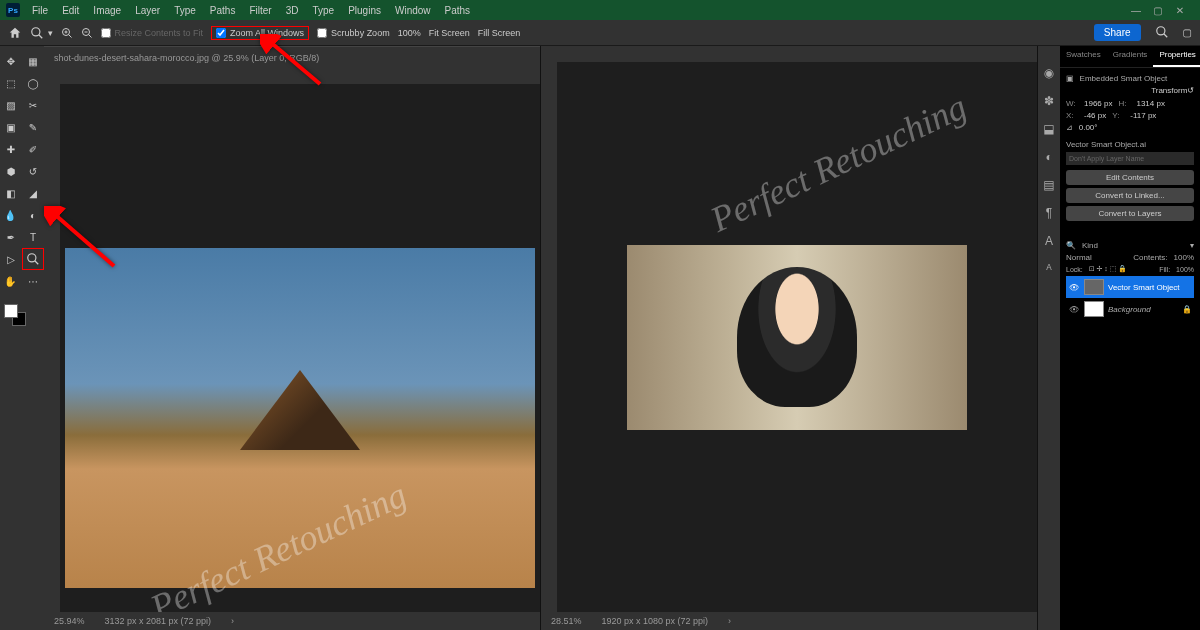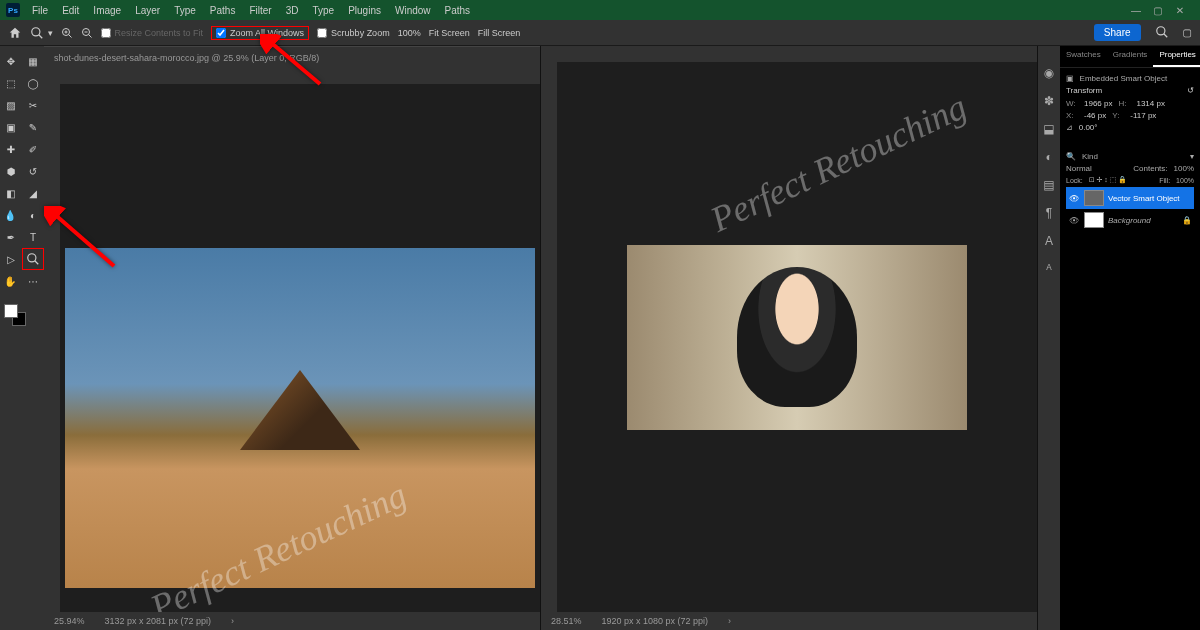--- a/index.html
+++ b/index.html
@@ -41,21 +41,21 @@
 .watermark{position:absolute;color:rgba(255,255,255,0.35);font-size:36px;font-weight:300;font-style:italic;transform:rotate(-25deg);pointer-events:none;white-space:nowrap;font-family:Georgia,serif}
 .status{height:18px;background:#323232;display:flex;align-items:center;padding:0 10px;font-size:9px;color:#999;gap:20px}
 .right-dock{width:22px;background:#323232;display:flex;flex-direction:column;align-items:center;gap:14px;padding-top:20px}
 .right-dock div{color:#aaa;font-size:12px}
 .panels{width:140px;background:#000000;display:flex;flex-direction:column;font-size:9px}
 .panel-tabs{display:flex;height:22px;border-bottom:1px solid #222}
 .panel-tabs span{padding:4px 6px;color:#888;font-size:8px}
 .panel-tabs span.active{color:#fff;border-bottom:2px solid #fff}
 .panel-body{padding:6px;color:#aaa;font-size:8px}
 .panel-section{margin-bottom:8px}
-.panel-section .hdr{display:flex;justify-content:space-between;color:#ccc;margin-bottom:4px;font-size:8px}
+.panel-section .hdr{display:flex;justify-content:flex-end;color:#ccc;margin-bottom:4px;font-size:8px}
 .prop-row{display:flex;gap:6px;margin-bottom:3px;align-items:center}
 .prop-row label{color:#888;width:12px}
 .prop-row .val{color:#ccc}
 .panel-btn{background:#454545;color:#ccc;padding:3px 6px;border-radius:3px;margin-bottom:3px;text-align:center;font-size:8px}
 .layer-row{display:flex;align-items:center;height:22px;gap:4px;padding:2px}
 .layer-row.sel{background:#1473e6;color:#fff}
 .layer-thumb{width:20px;height:16px;background:#666;border:1px solid #888}
 .eye{width:12px;text-align:center}
 .arrow{position:absolute;z-index:100;pointer-events:none}
 .arrow svg{filter:drop-shadow(0 0 2px rgba(0,0,0,0.5))}
@@ -259,20 +259,27 @@
             <label>X:</label>
             <span class="val">-46 px</span>
             <label>Y:</label>
             <span class="val">-117 px</span>
           </div>
         <div class="prop-row">
             <span>⊿</span>
             <span class="val">0.00°</span>
           </div>
       </div>
+      <div class="panel-section">
+        <div style="color:#aaa;font-size:8px;margin-bottom:3px">Vector Smart Object.ai</div>
+        <div style="background:#2a2a2a;padding:3px;color:#666;font-size:7px;margin-bottom:5px">Don't Apply Layer Name</div>
+        <div class="panel-btn">Edit Contents</div>
+        <div class="panel-btn">Convert to Linked...</div>
+        <div class="panel-btn">Convert to Layers</div>
+      </div>
     </div>
     <div class="panel-body">
       <div class="prop-row">
           <span>🔍</span>
           <span>Kind</span>
           <span style="margin-left:auto">▾</span>
         </div>
       <div class="prop-row">
           <span>Normal</span>
           <span style="margin-left:auto">Contents:</span>

